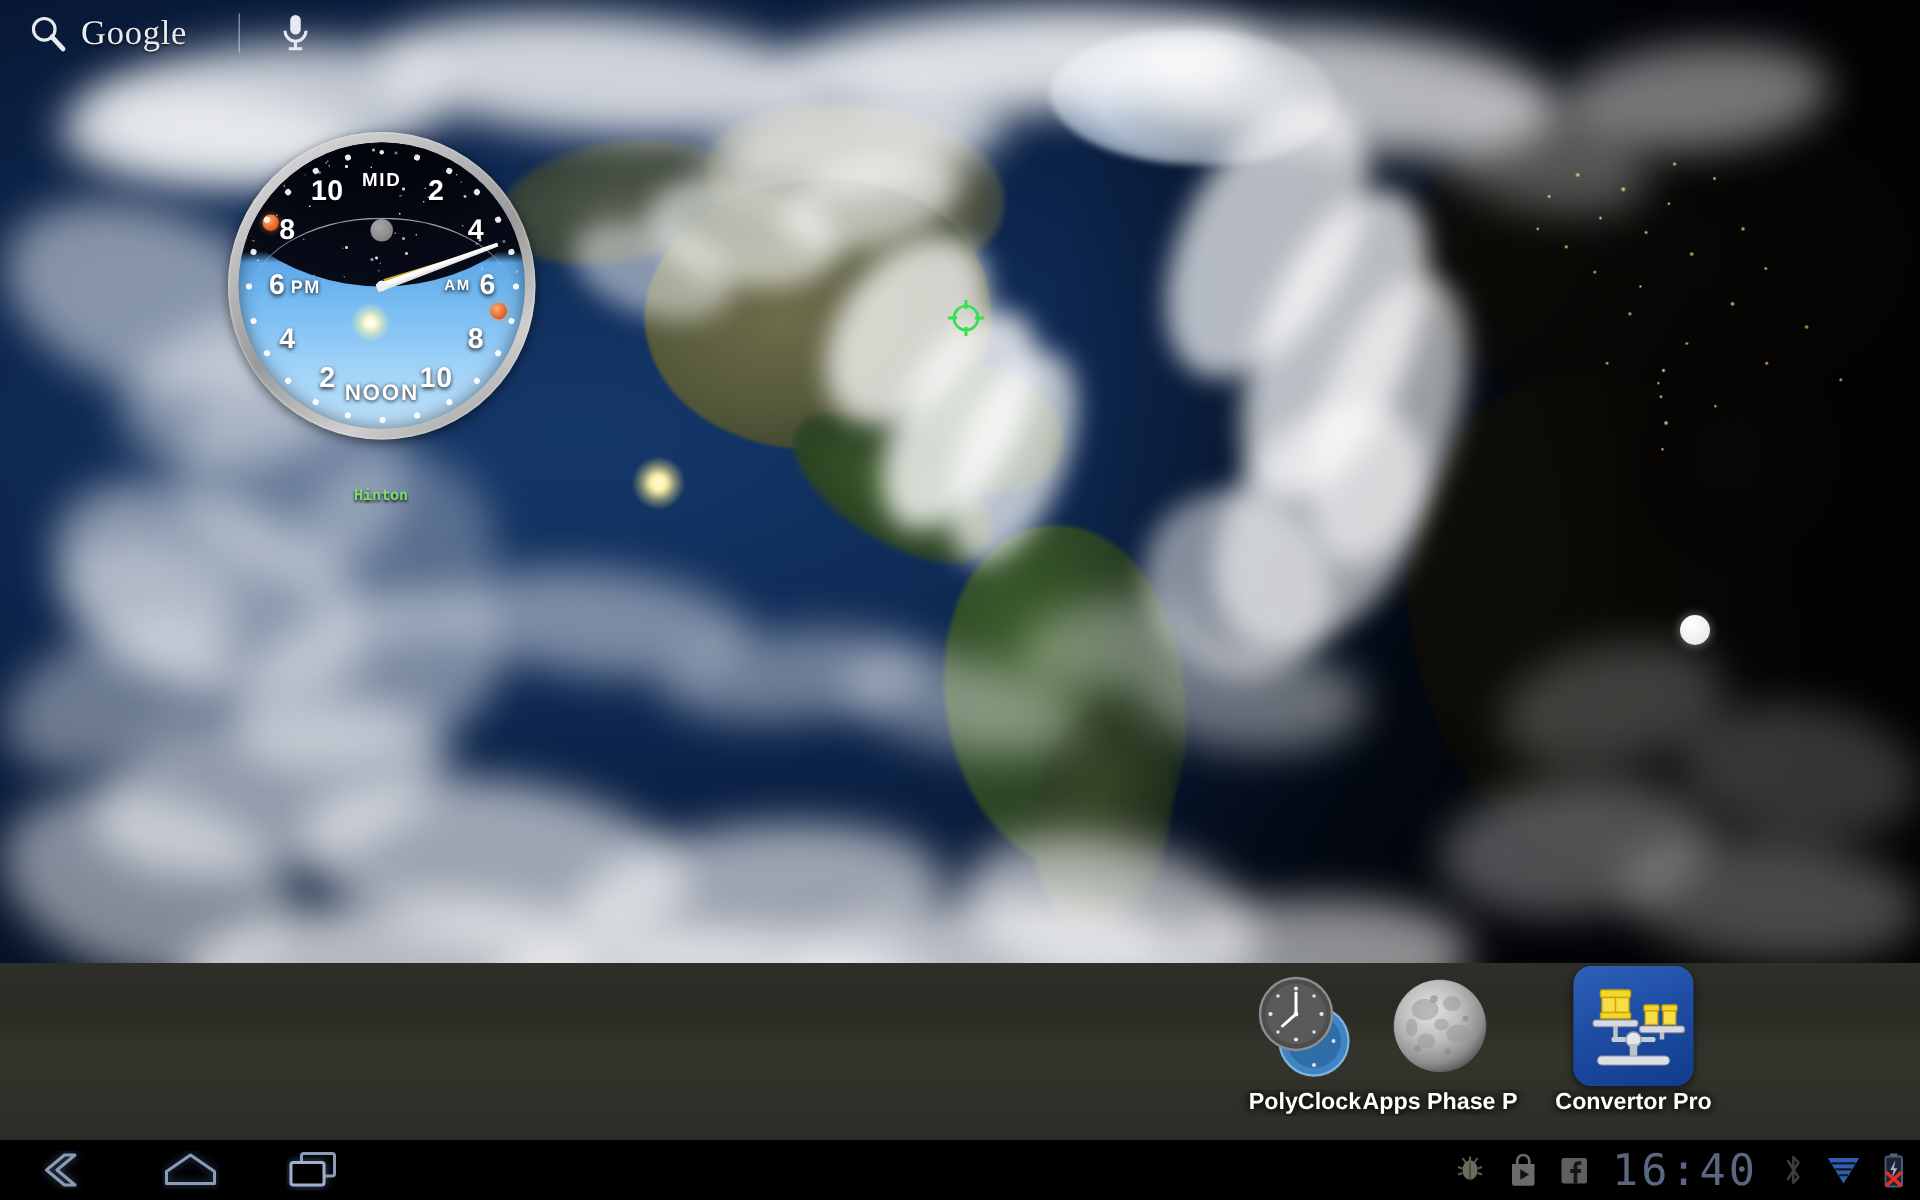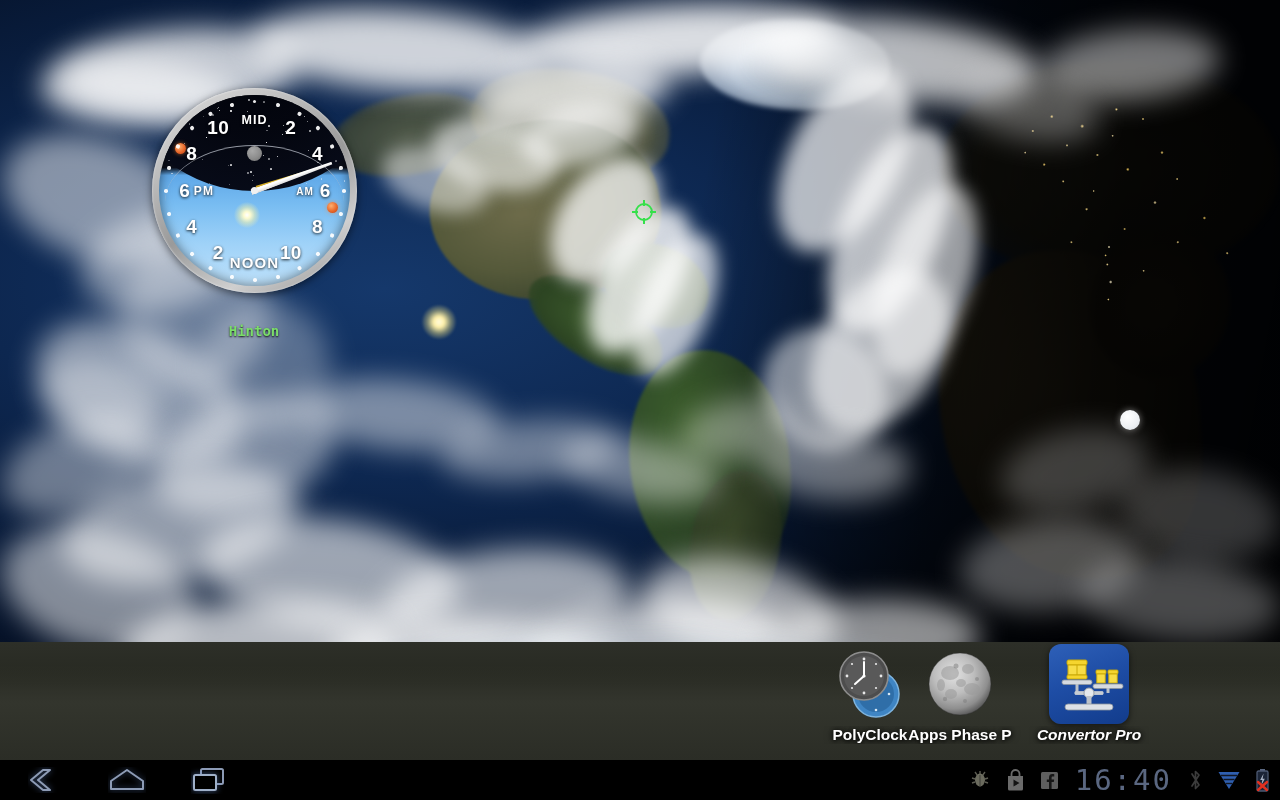--- a/index.html
+++ b/index.html
@@ -224,21 +224,21 @@
     background:linear-gradient(to bottom,#fff4b0 0%,#f5d54a 45%,#d9ab1e 100%);
     clip-path:polygon(100% 0%, 100% 100%, 55% 100%);
     opacity:.95;
   }
   #hand-cap {
     position:absolute; left:50%; top:50%; width:7px; height:7px; margin:-3.5px 0 0 -3.5px;
     border-radius:50%; background:#f0f0f0;
   }
   #city-label {
     position:absolute; left:254px; top:331px; transform:translate(-50%,-50%);
-    color:#7bdd6a; font-size:14px; font-weight:700;
+    color:#7bdd6a; font-size:10px; font-weight:700;
     font-family:"DejaVu Sans Mono", monospace;
     text-shadow:0 1px 2px rgba(0,0,0,.9);
   }
 
   
   #topbar { position:absolute; left:0; top:0; width:1280px; height:44px; }
   #search-area {
     position:absolute; left:14px; top:4px; display:flex; align-items:center; gap:0;
   }
   #search-icon { width:36px; height:36px; display:flex; align-items:center; justify-content:center; }
@@ -272,21 +272,21 @@
   
   .shortcut { position:absolute; width:120px; text-align:center; }
   .sc-icon { height:78px; display:flex; align-items:center; justify-content:center; }
   .sc-label {
     color:#ffffff; font-size:15.5px; font-weight:700; margin-top:3px;
     text-shadow:0 1px 4px rgba(0,0,0,.95), 0 0 8px rgba(0,0,0,.7);
     font-family:"Liberation Sans",sans-serif; white-space:nowrap; overflow:hidden;
   }
   #sc-polyclock { left:810px; top:645px; }
   #sc-moonphase { left:900px; top:645px; }
-  #sc-convertor { left:1029px; top:645px;font-style:italic; }
+  #sc-convertor { left:1029px; top:645px; }
   #sc-moonphase .sc-label { width:132px; margin-left:-6px; text-align:center; }
 
   
   #conv-icon {
     width:80px; height:80px; border-radius:12px;
     background:linear-gradient(160deg,#2e60b8 0%,#1e4da5 45%,#123c8c 100%);
     position:relative; box-shadow:0 2px 6px rgba(0,0,0,.6);
   }
 
   
@@ -573,20 +573,38 @@
       <div id="hand" style="transform: rotate(70deg);">
         <div class="gold"></div>
         <div class="shaft"></div>
       </div>
       <div id="hand-cap"></div>
     </div>
   </div>
   <div id="city-label">Hinton</div>
 
   <div id="topbar">
+    <div id="search-area">
+      <span id="search-icon">
+        <svg width="26" height="26" viewBox="0 0 26 26">
+          <circle cx="10.5" cy="10.5" r="7.2" fill="none" stroke="#e6eaf0" stroke-width="2.1"></circle>
+          <line x1="15.6" y1="15.6" x2="23" y2="23.6" stroke="#e6eaf0" stroke-width="3.2" stroke-linecap="round"></line>
+        </svg>
+      </span>
+      <span id="google-word">Google</span>
+      <span id="search-divider"></span>
+      <span id="mic-icon">
+        <svg width="22" height="28" viewBox="0 0 22 28">
+          <rect x="7.5" y="2" width="7" height="13" rx="3.5" fill="#e6eaf0"></rect>
+          <path d="M4 12.5a7 7 0 0 0 14 0" fill="none" stroke="#e6eaf0" stroke-width="2"></path>
+          <line x1="11" y1="19.5" x2="11" y2="24" stroke="#e6eaf0" stroke-width="2"></line>
+          <line x1="6.5" y1="24.5" x2="15.5" y2="24.5" stroke="#e6eaf0" stroke-width="2"></line>
+        </svg>
+      </span>
+    </div>
 
   </div>
 
   <div class="shortcut" id="sc-polyclock">
     <div class="sc-icon">
       <svg width="72" height="72" viewBox="0 0 72 72">
         <circle cx="42" cy="46" r="23" fill="#3f85c4" stroke="#7fb4de" stroke-width="1.5"></circle>
         <circle cx="42" cy="46" r="18" fill="#2f6ea8"></circle>
         <g fill="#d9e9f6">
           <circle cx="42" cy="30" r="1.3"></circle>

